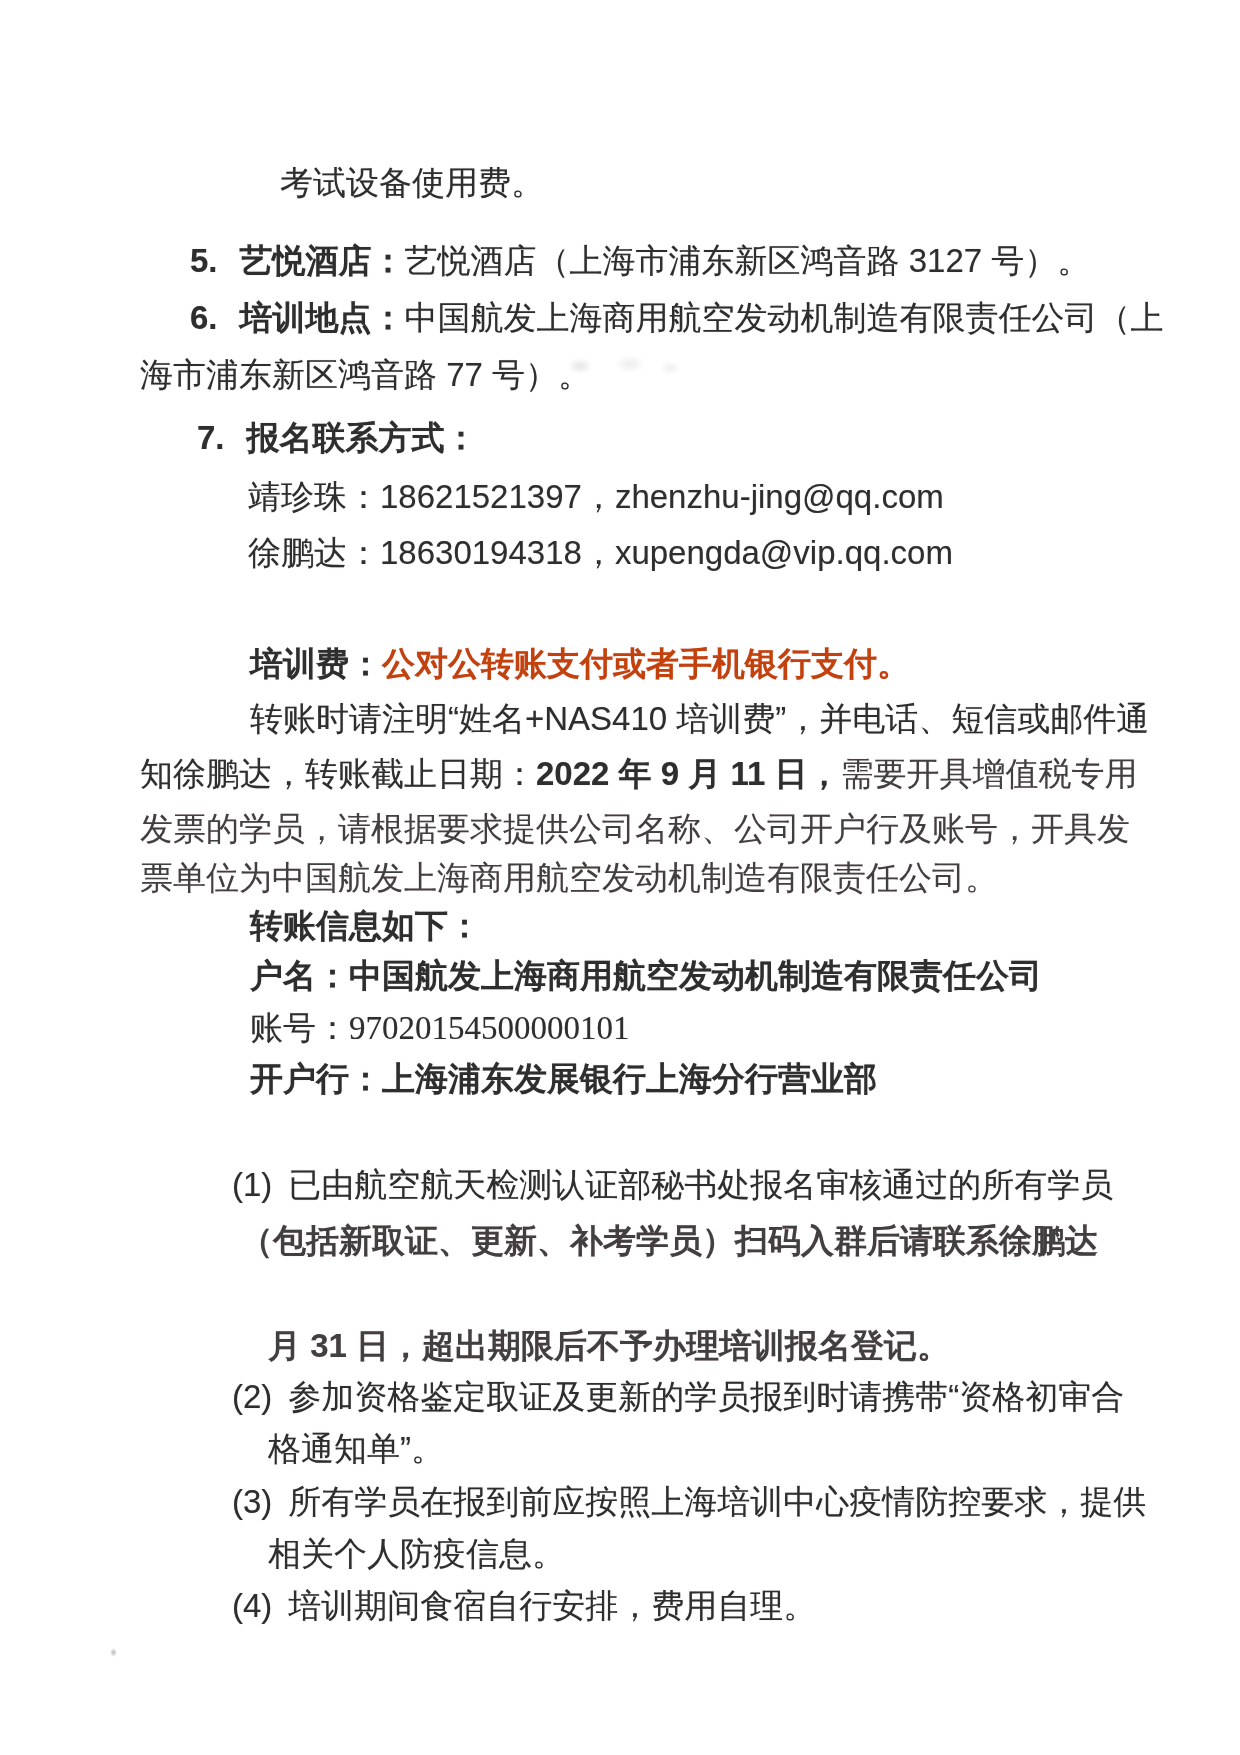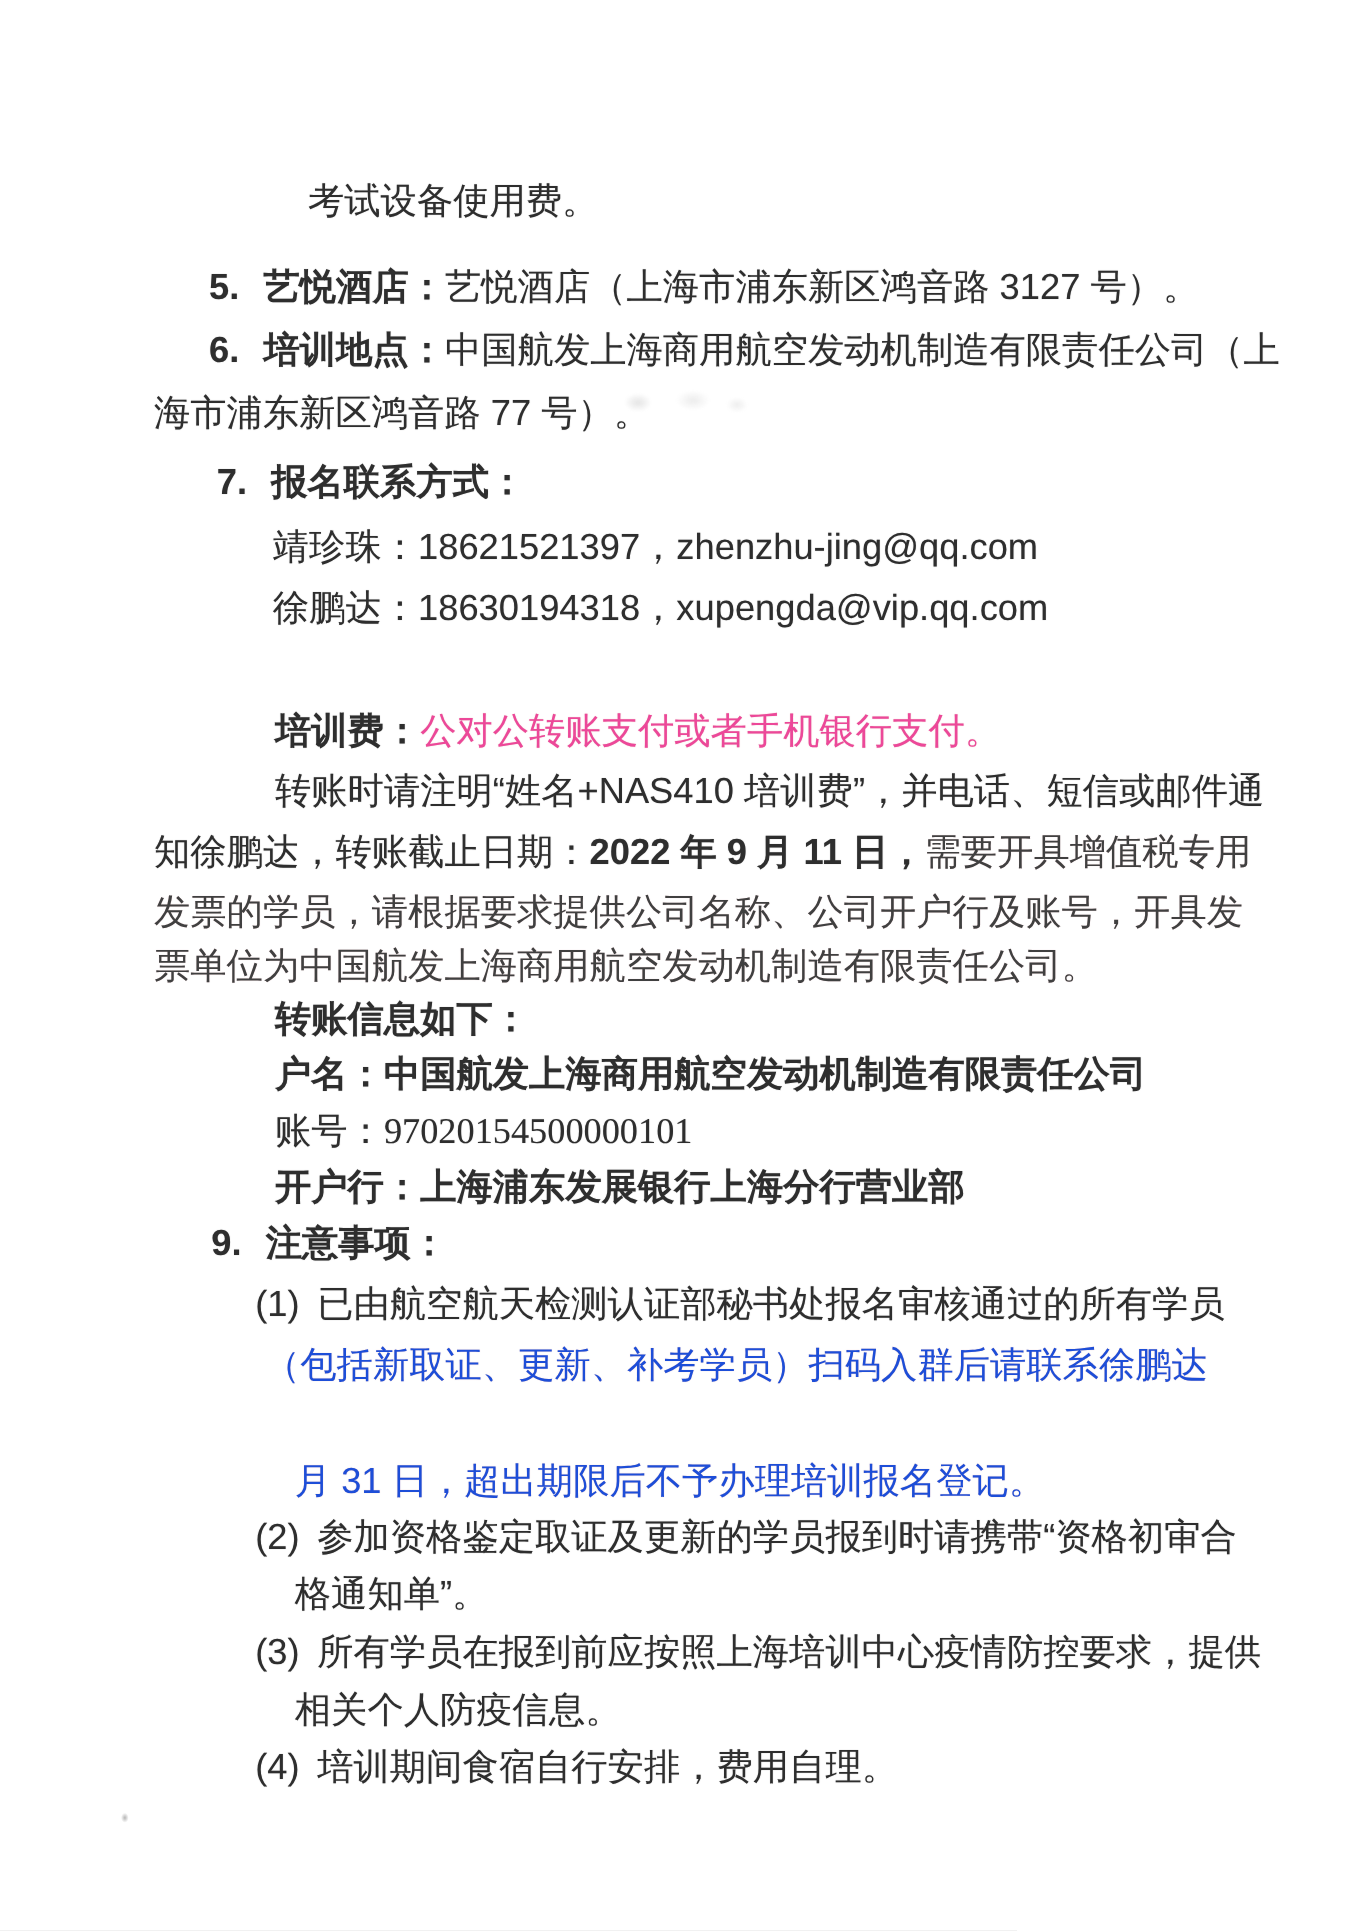--- a/index.html
+++ b/index.html
@@ -11,23 +11,23 @@
     overflow:hidden;
     font-family:"Liberation Sans","DejaVu Sans",sans-serif;
     color:#2e2e2e;
     font-size:33px;
     line-height:46px;
   }
   .ln{position:absolute;white-space:nowrap;text-shadow:0 0 1px rgba(50,50,50,.35);}
   .b{font-weight:700;}
   .num{display:inline-block;margin-right:22px;font-weight:700;}
   .marker{display:inline-block;margin-right:16px;}
-  .red-b{color:#ec4899;font-weight:400;text-shadow:0 0 1px rgba(189,64,73,.35);}
+  .red-b{color:#c2410c;font-weight:700;text-shadow:0 0 1px rgba(189,64,73,.35);}
   .red-l{color:#404040;text-shadow:0 0 1px rgba(195,112,122,.3);}
-  .red-n{color:#1d4ed8;font-weight:400;text-shadow:0 0 1px rgba(191,78,87,.35);}
+  .red-n{color:#404040;font-weight:700;text-shadow:0 0 1px rgba(191,78,87,.35);}
   .serif-num{font-family:"Liberation Serif","DejaVu Serif",serif;}
   .smudge{
     position:absolute;left:560px;top:350px;width:170px;height:34px;
     background:
       radial-gradient(ellipse 18px 12px at 20px 16px, rgba(160,160,160,.28), transparent 70%),
       radial-gradient(ellipse 22px 13px at 70px 14px, rgba(170,170,170,.22), transparent 70%),
       radial-gradient(ellipse 14px 10px at 110px 18px, rgba(170,170,170,.20), transparent 70%);
     filter:blur(1px);
   }
   .speck{
@@ -91,23 +91,20 @@
   <div class="ln b" style="left:250px;top:953px">
     <span>户名：</span><span>中国航发上海商用航空发动机制造有限责任公司</span>
   </div>
   <div class="ln" style="left:250px;top:1005px">
     <span>账号：</span><span class="serif-num">97020154500000101</span>
   </div>
   <div class="ln b" style="left:250px;top:1056px">
     <span>开户行：</span><span>上海浦东发展银行上海分行营业部</span>
   </div>
 
-  <div class="ln" style="left:192px;top:1107px">
-    <span class="num">9.</span><span class="b">注意事项：</span>
-  </div>
 
   <div class="ln" style="left:232px;top:1162px">
     <span class="marker">(1)</span><span>已由航空航天检测认证部秘书处报名审核通过的所有学员</span>
   </div>
   <div class="ln red-n" style="left:240px;top:1218px">
     <span>（包括新取证、更新、补考学员）扫码入群后请联系徐鹏达</span>
   </div>
   <div class="ln red-n" style="left:268px;top:1323px">
     <span>月 31 日，超出期限后不予办理培训报名登记。</span>
   </div>

